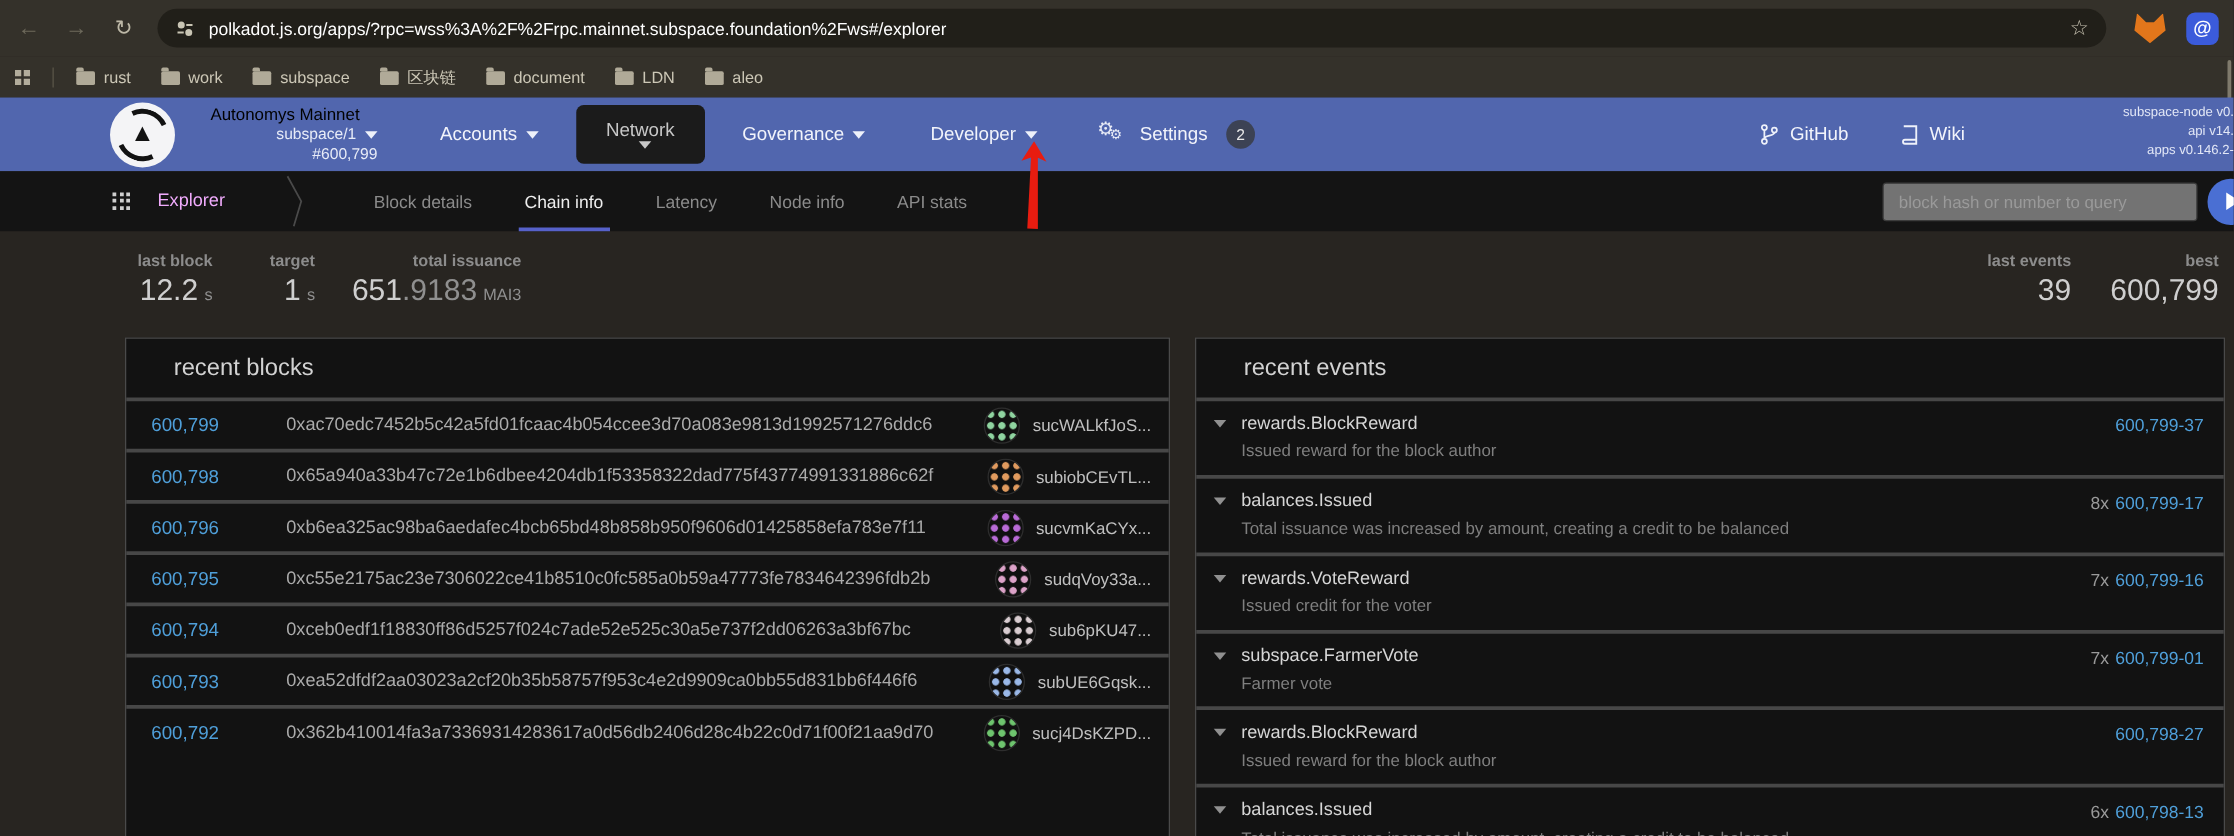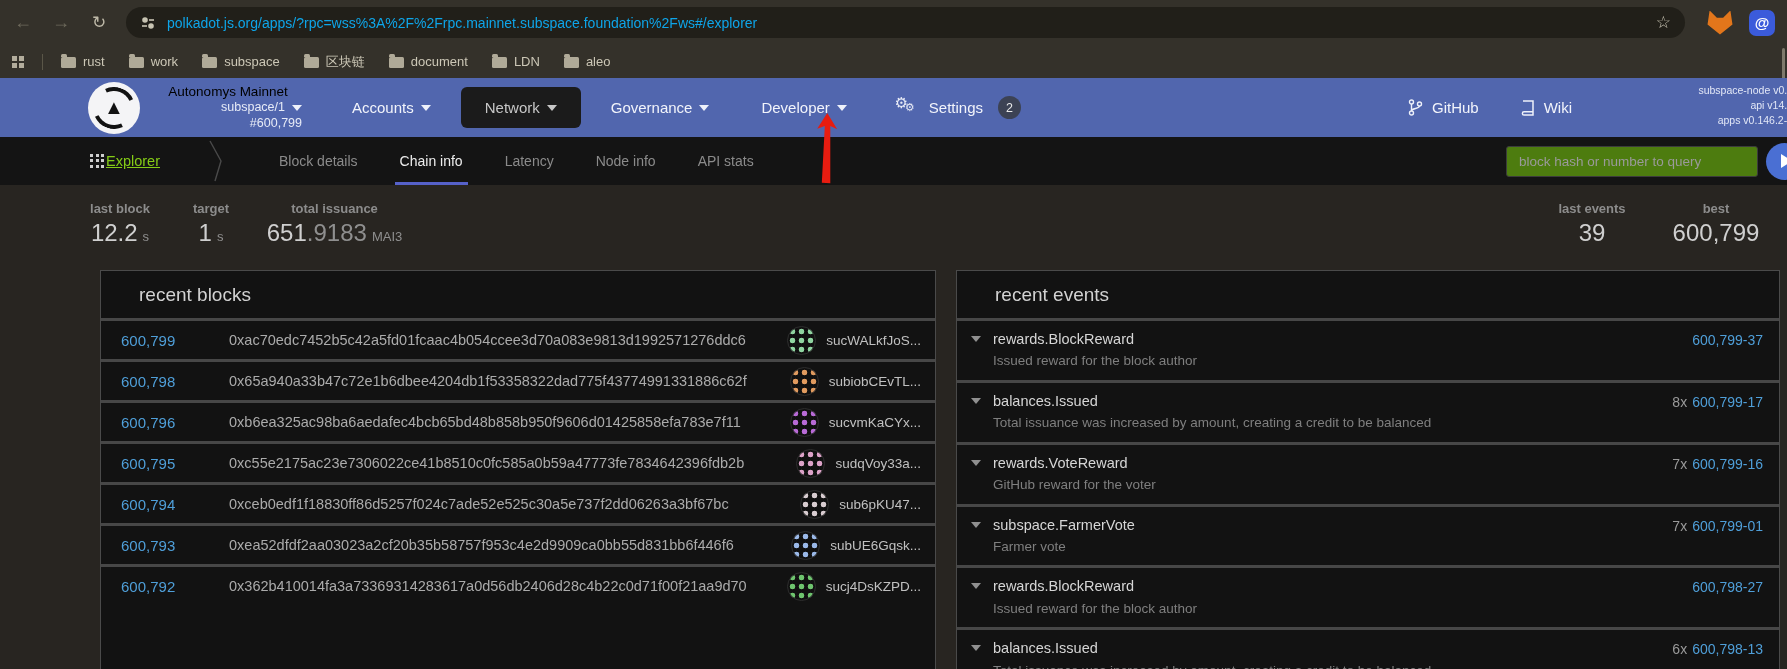--- a/index.html
+++ b/index.html
@@ -5,21 +5,21 @@
   * { margin:0; padding:0; box-sizing:border-box; }
   html,body { width:1787px; height:669px; overflow:hidden; background:#282521;
     font-family:"Liberation Sans","DejaVu Sans",sans-serif; }
   .screen { position:relative; width:1787px; height:669px; overflow:hidden; }
 
   
   .chrome-top { height:45px; background:#34312a; display:flex; align-items:center; padding:0 12px; gap:16px; }
   .nav-ic { font-size:18px; color:#6e6a5c; width:22px; text-align:center; }
   .nav-ic.reload { color:#bdb8a7; font-size:17px; }
   .url-pill { flex:1 1 auto; height:31px; background:#211f19; border-radius:16px; display:flex; align-items:center; padding:0 14px; gap:11px; margin-right:6px; }
-  .url-text { font-size:14px; color:#0ea5e9; white-space:nowrap; overflow:hidden; }
+  .url-text { font-size:14px; color:#ffffff; white-space:nowrap; overflow:hidden; }
   .star { margin-left:auto; color:#c6c1b0; font-size:17px; }
   .ext-fox { width:26px; height:24px; background:#e2761b; clip-path:polygon(50% 100%,2% 58%,10% 0,38% 30%,62% 30%,90% 0,98% 58%); }
   .ext-blue { width:26px; height:26px; border-radius:7px; background:#3b5bdb; color:#fff; font-size:15px; font-weight:bold; display:flex; align-items:center; justify-content:center; }
   .scroll-thumb { position:absolute; right:2px; top:48px; width:3px; height:84px; background:#7f7a6c; border-radius:2px; }
 
   
   .bookmarks { height:33px; background:#34312a; display:flex; align-items:center; padding:0 12px; gap:24px; }
   .apps-grid { width:12px; height:12px; display:grid; grid-template-columns:5px 5px; grid-template-rows:5px 5px; gap:2px; }
   .apps-grid span { background:#b3ad9c; }
   .bm-sep { width:1px; height:16px; background:#5a5648; margin:0 -6px; }
@@ -31,49 +31,49 @@
   .app-header { height:59px; background:#5166ae; display:flex; align-items:center; padding-left:88px; position:relative; color:#f1f3fa; }
   .logo { width:52px; height:52px; border-radius:50%; background:#f4f4f6; position:relative; flex:0 0 auto; display:flex; align-items:center; justify-content:center; }
   .logo .ring { position:absolute; inset:5px; border-radius:50%; border:4px solid #121212; border-left-color:transparent; border-right-color:transparent; transform:rotate(20deg); }
   .logo .tri { color:#121212; font-size:20px; line-height:1; margin-top:-2px; }
   .chain-block { width:148px; margin-left:14px; text-align:right; line-height:1.22; }
   .chain-name { font-size:13.5px; color:#000000; text-align:center; }
   .chain-sub { font-size:12.5px; color:#e7ebf7; }
   .caret { display:inline-block; width:0; height:0; border-left:5px solid transparent; border-right:5px solid transparent; border-top:6px solid #eef1fa; margin-left:7px; vertical-align:middle; }
   .hnav { display:flex; align-items:center; margin-left:28px; gap:8px; }
   .hnav-item { font-size:15px; color:#f2f4fb; padding:10px 22px; display:flex; align-items:center; white-space:nowrap; }
-  .hnav-item.active { background:#1b1b1b; border-radius:6px; color:#c7c7c7; padding:12px 24px; }
+  .hnav-item.active { background:#1b1b1b; border-radius:6px; color:#c7c7c7; padding:12px 24px;flex-direction:column; }
   .hnav-item.active .caret { border-top-color:#c7c7c7; }
   .settings-item { display:flex; align-items:center; margin-left:26px; font-size:15px; color:#f2f4fb; }
   .gears { position:relative; width:26px; height:22px; margin-right:8px; }
   .gears .g1 { position:absolute; left:0; top:-3px; font-size:15px; color:#e8ebf6; }
   .gears .g2 { position:absolute; left:10px; top:4px; font-size:11px; color:#e8ebf6; }
   .badge { margin-left:15px; width:23px; height:23px; border-radius:50%; background:#3c4254; color:#e9e9e9; font-size:12.5px; display:flex; align-items:center; justify-content:center; }
   .hdr-links { display:flex; align-items:center; gap:42px; margin-left:auto; margin-right:215px; }
   .hdr-link { display:flex; align-items:center; gap:9px; font-size:15px; color:#f2f4fb; }
   .versions { position:absolute; right:-6px; top:5px; text-align:right; font-size:10.5px; line-height:1.45; color:#e2e7f6; white-space:nowrap; }
 
   
   .tabs-bar { height:48px; background:#141414; display:flex; align-items:center; padding-left:90px; position:relative; }
-  .explorer { display:flex; align-items:center; gap:1px; color:#84cc16; font-size:14.5px;text-decoration:underline; }
+  .explorer { display:flex; align-items:center; gap:21px; color:#f0abfc; font-size:14.5px; }
   .grid9 { width:15px; height:15px; display:grid; grid-template-columns:repeat(3,3px); grid-template-rows:repeat(3,3px); gap:2.5px; }
   .grid9 span { background:#cfcfcf; }
   .crumb-sep { margin:0 34px 0 48px; }
   .tab { position:relative; height:48px; display:flex; align-items:center; padding:0 21px; font-size:14px; color:#8b8b8b; white-space:nowrap; }
   .tab.active { color:#ededed; }
   .tab.active:after { content:""; position:absolute; left:16px; right:16px; bottom:0; height:3px; background:#5661c9; }
   .search-wrap { margin-left:auto; display:flex; align-items:center; margin-right:-16px; }
-  .search-input { width:252px; height:31px; background:#4d7c0f; border:1px solid #3c3c3c; border-radius:3px; color:#cfcfcf; font-size:13.5px; padding:0 12px; font-family:inherit; }
+  .search-input { width:252px; height:31px; background:#737373; border:1px solid #3c3c3c; border-radius:3px; color:#cfcfcf; font-size:13.5px; padding:0 12px; font-family:inherit; }
   .search-input::placeholder { color:#9a9a9a; }
   .search-btn { width:37px; height:37px; border-radius:50%; background:#4a6fd3; border:none; margin-left:8px; display:flex; align-items:center; justify-content:center; flex:0 0 auto; }
   .search-btn .play { width:0; height:0; border-top:7px solid transparent; border-bottom:7px solid transparent; border-left:11px solid #fff; margin-left:3px; }
 
   
   .stats-row { display:flex; padding:16px 0 0 70px; height:85px; }
-  .stat { text-align:center; }
+  .stat { text-align:right; }
   .stat .lbl { font-size:13px; font-weight:bold; color:#8c8c8c; }
   .stat .val { font-size:24px; color:#cfcfcf; margin-top:3px; white-space:nowrap; }
   .stat .frac { color:#8f8f8f; }
   .stat .unit { font-size:13px; color:#8f8f8f; margin-left:5px; }
   .s1{width:100px}.s2{width:82px}.s3{width:165px}.s4{width:140px}
   .stats-right { margin-left:auto; display:flex; padding-right:12px; }
   .s5{width:130px}.s6{width:118px}
 
   
   .panel { position:absolute; top:270px; background:#121212; border:1px solid #4a4a4a; height:430px; }
@@ -392,21 +392,21 @@
             <span class="ev-count">8x</span><span class="ev-id">600,799-17</span>
           </span>
         </div>
 
         <div class="event-row">
           <span class="ev-caret">
             <i></i>
           </span>
           <span class="ev-main">
             <div class="ev-name">rewards.VoteReward</div>
-            <div class="ev-desc">GitHub reward for the voter</div>
+            <div class="ev-desc">Issued credit for the voter</div>
           </span>
           <span class="ev-link">
             <span class="ev-count">7x</span><span class="ev-id">600,799-16</span>
           </span>
         </div>
 
         <div class="event-row">
           <span class="ev-caret">
             <i></i>
           </span>

